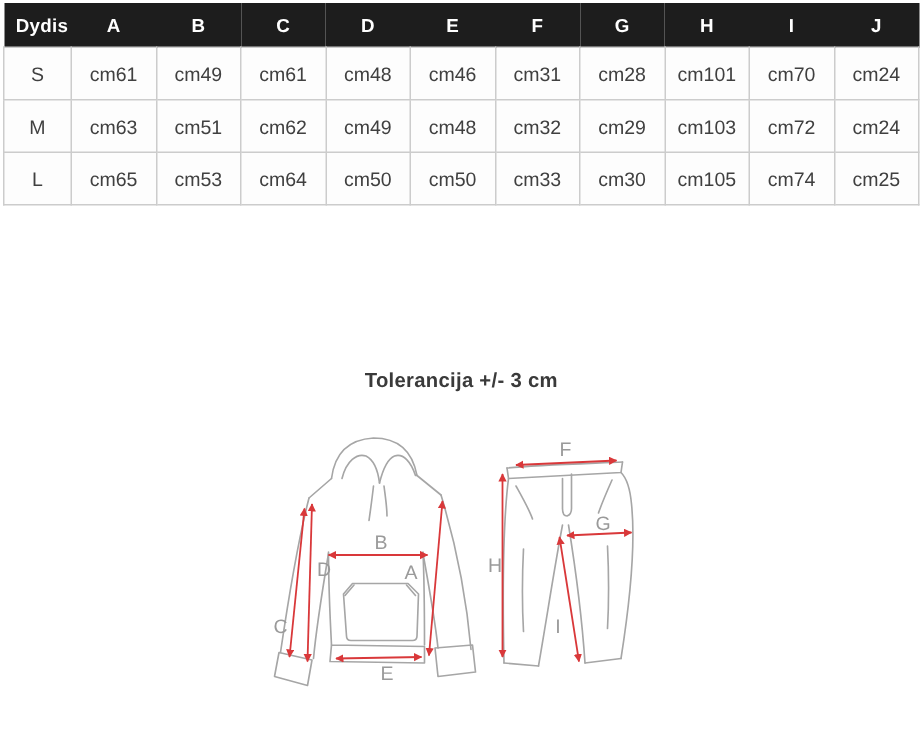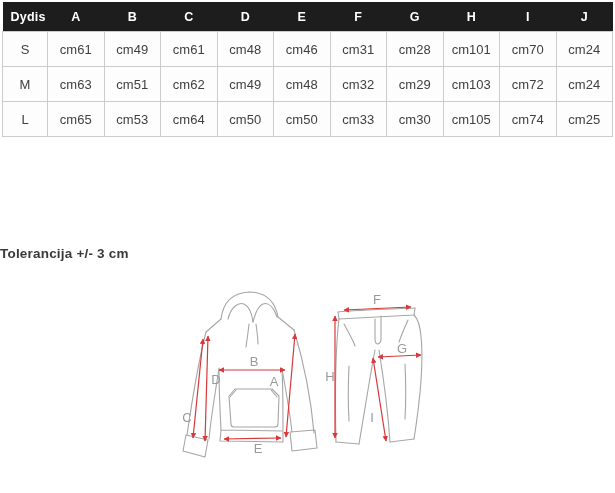--- a/index.html
+++ b/index.html
@@ -18,21 +18,21 @@
     text-align:center;padding:0;border:none;letter-spacing:.2px;
   }
   table.size-table thead th.first{text-align:left;padding-left:8px;}
   table.size-table tbody th,
   table.size-table tbody td{
     height:34px;background:#fdfdfd;border:1px solid #cccccc;
     text-align:center;vertical-align:middle;
     font-size:13px;color:#404040;font-weight:normal;padding:0;
   }
   .tolerance{
-    position:absolute;left:0;top:246px;width:615px;
+    position:absolute;left:0;top:246px;width:615px;text-align:center;
     font-size:13.5px;font-weight:bold;color:#3a3a3a;letter-spacing:.2px;
   }
   .diagram{position:absolute;left:178px;top:281px;width:262px;height:210px;}
   .garment{fill:none;stroke:var(--outline-gray,#a6a6a6);stroke-width:1.1;
     stroke-linecap:round;stroke-linejoin:round;}
   .measure{fill:none;stroke:var(--accent-red,#d9383a);stroke-width:1.2;stroke-linecap:butt;}
   .mlabel{fill:var(--label-gray,#9a9a9a);font-size:13px;
     font-family:"Liberation Sans",sans-serif;text-anchor:middle;}
 </style>
 </head>

